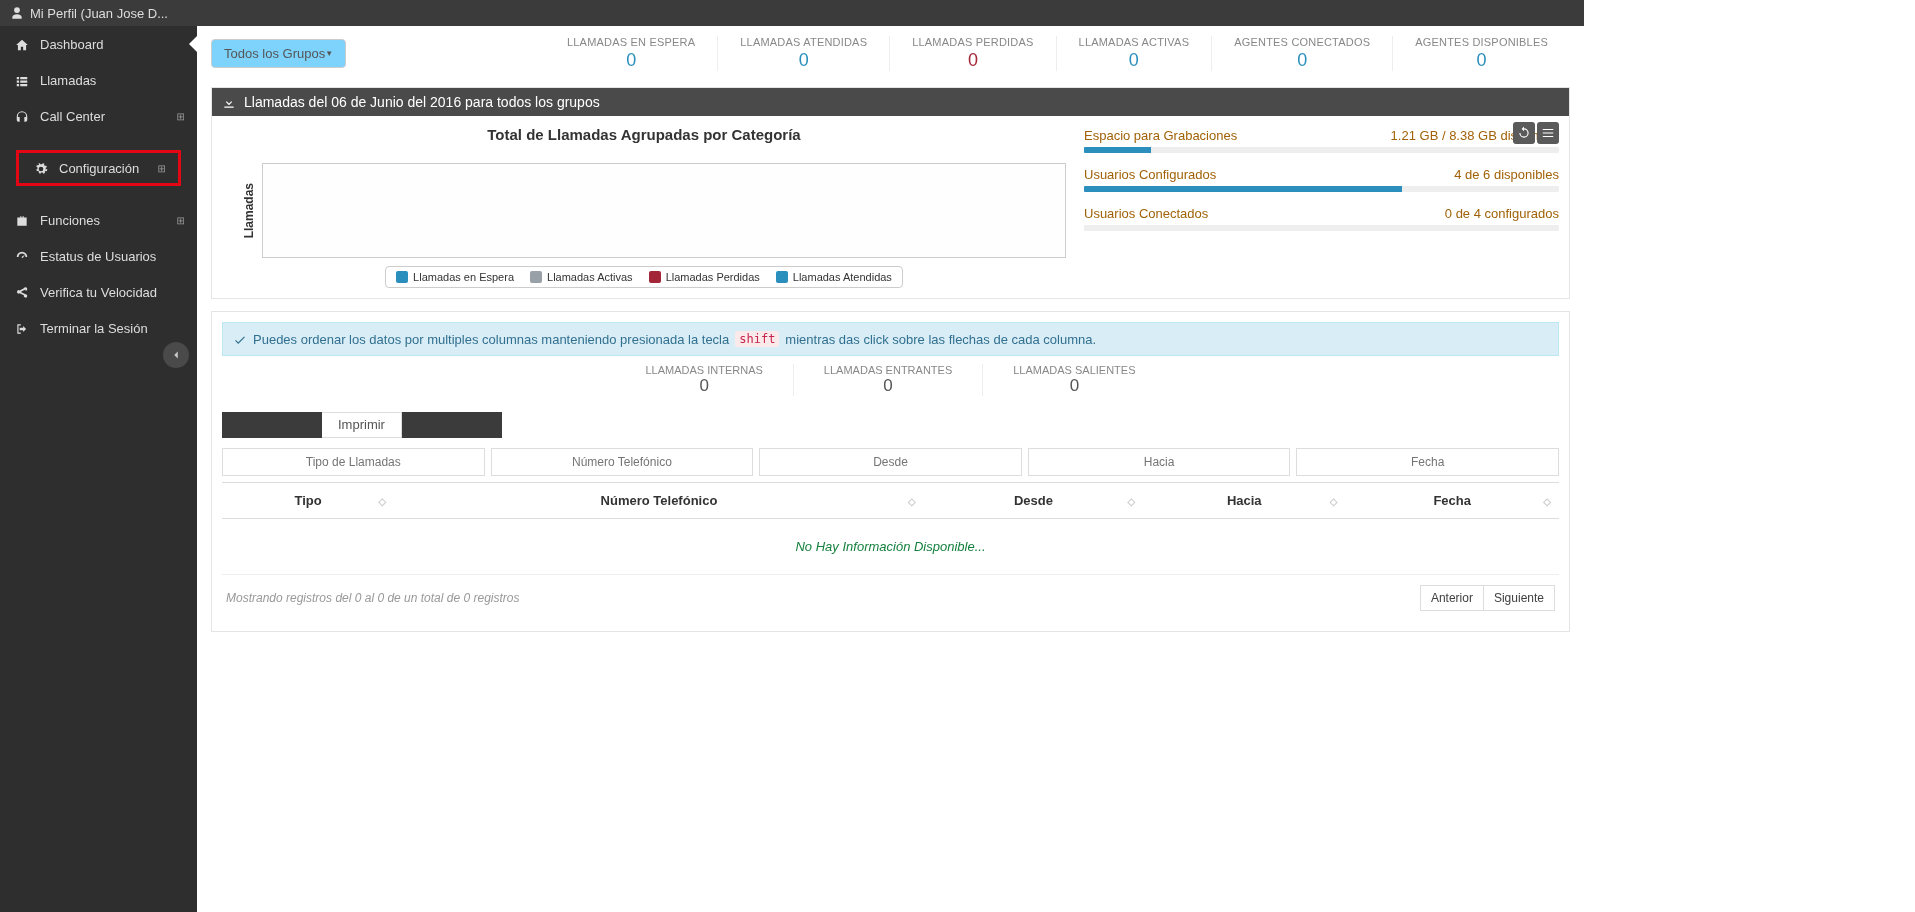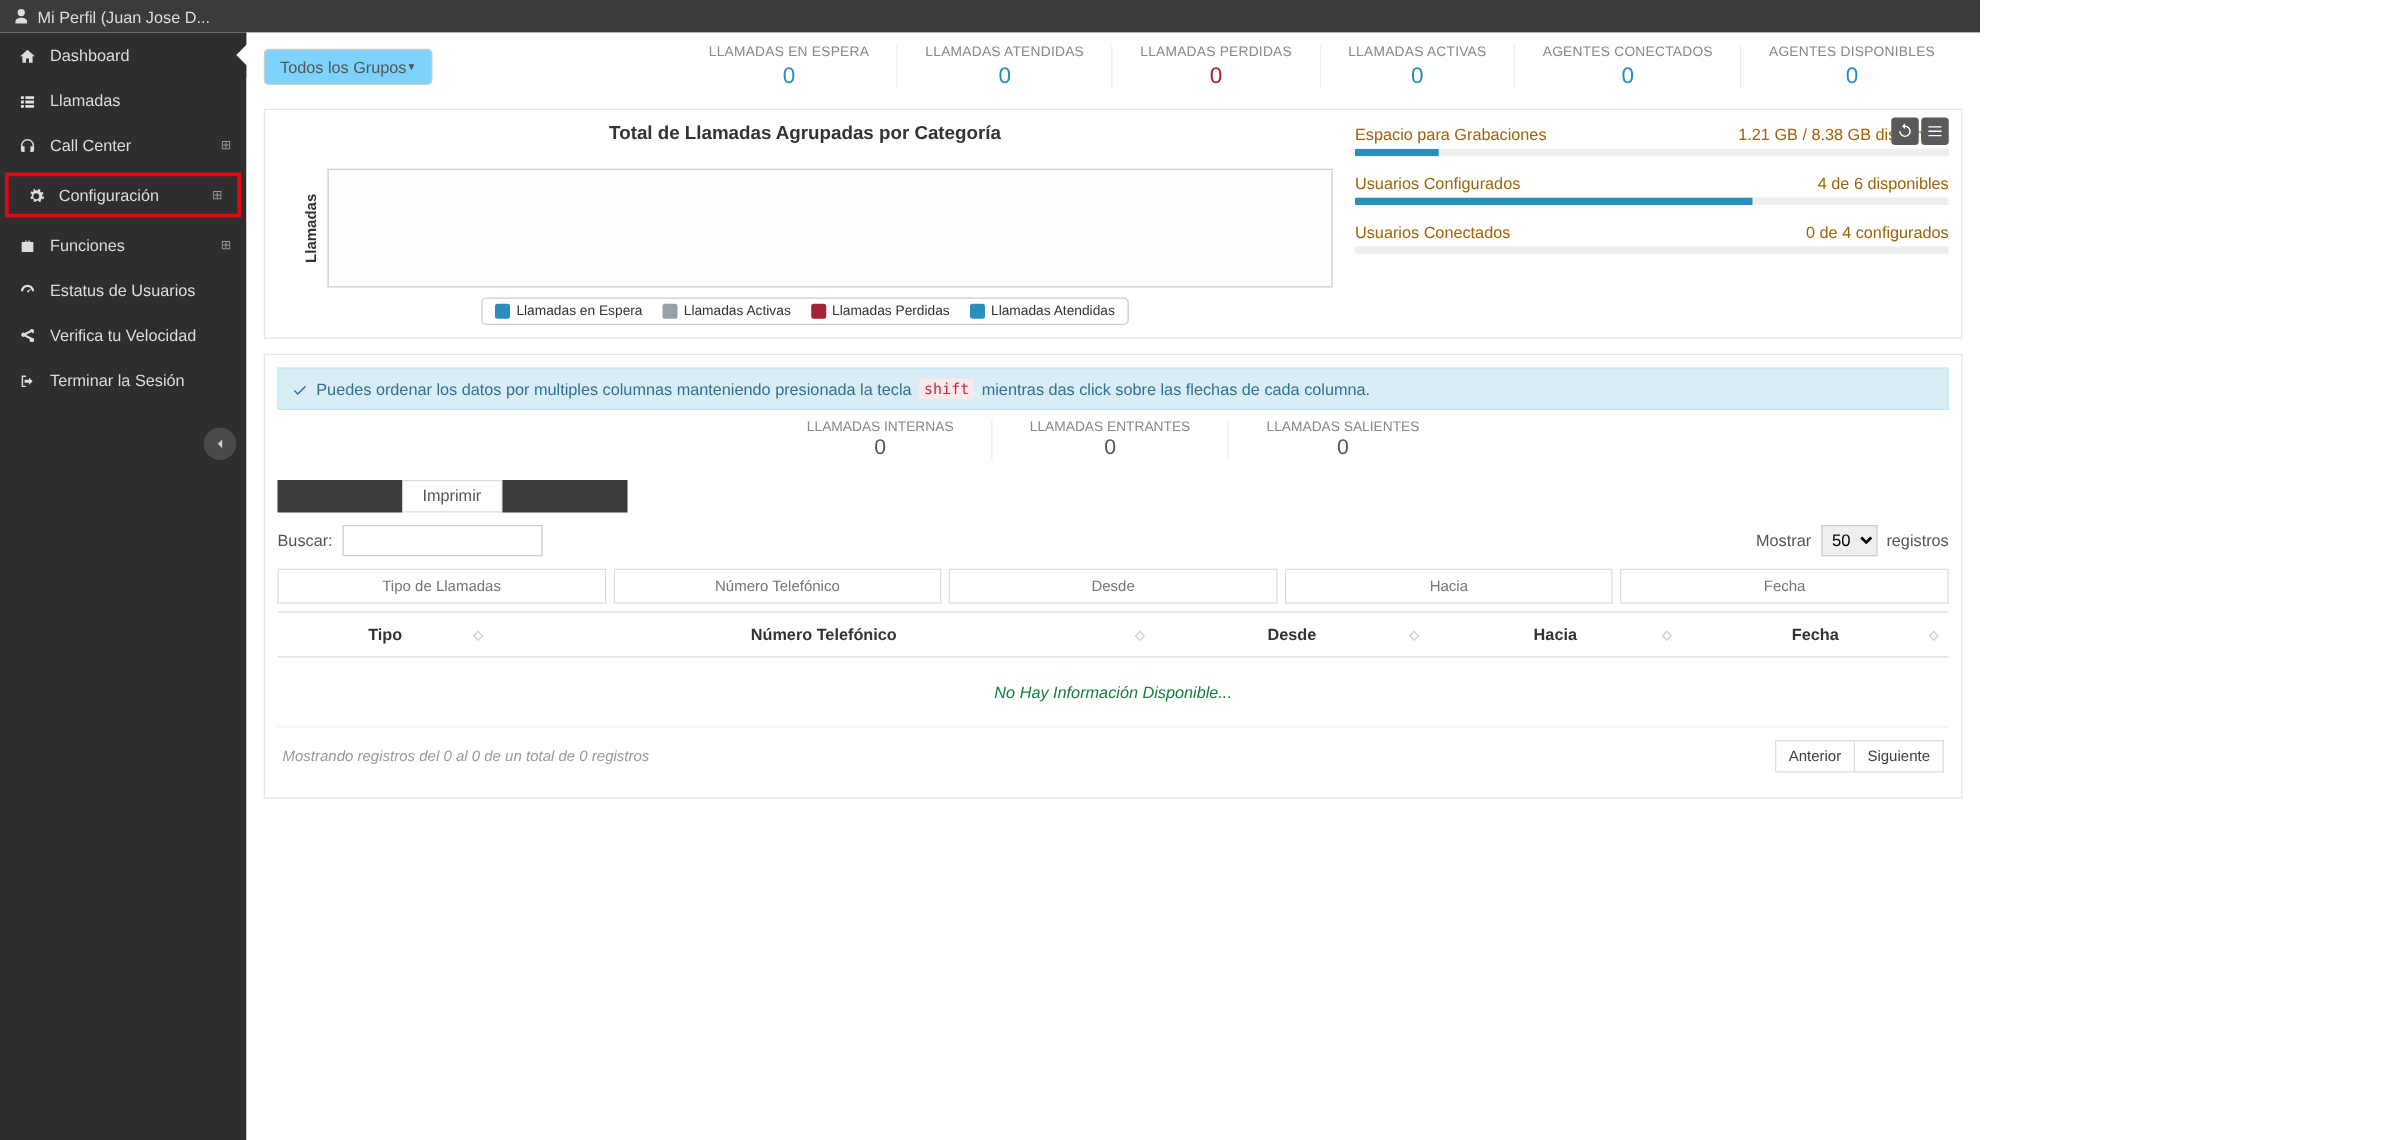--- a/index.html
+++ b/index.html
@@ -8,21 +8,21 @@
 .topbar{height:26px;background:#3b3b3b;color:#ddd;display:flex;align-items:center;padding:0 10px;font-size:13px}
 .topbar .user-icon{margin-right:6px;font-size:12px}
 .layout{display:flex;flex:1;overflow:hidden}
 .sidebar{width:197px;background:#2e2e2e;color:#ccc;position:relative}
 .side-item{display:flex;align-items:center;height:36px;padding:0 12px;color:#ddd;font-size:13px;cursor:pointer;position:relative}
 .side-item .icon{width:20px;text-align:center;margin-right:8px;font-size:14px}
 .side-item .plus{margin-left:auto;font-size:10px;opacity:.6}
 .side-item.active{background:#2e2e2e}
 .side-item.dashboard{position:relative}
 .side-item.dashboard::after{content:"";position:absolute;right:-1px;top:50%;transform:translateY(-50%);border:9px solid transparent;border-right-color:#fff}
-.side-highlight{border:3px solid #e30613;margin:4px}
+.side-highlight{border:3px solid #e30613;margin:16px}
 .side-collapse{position:absolute;right:8px;top:316px;width:26px;height:26px;background:#4a4a4a;border-radius:50%;display:flex;align-items:center;justify-content:center;color:#ccc;cursor:pointer;font-size:14px}
 .main{flex:1;display:flex;flex-direction:column;overflow-y:auto;background:#fff}
 .main-header{display:flex;align-items:center;padding:10px 14px}
 .group-btn{border:1px solid #ccc;border-radius:4px;padding:6px 12px;background:#7dd3fc;font-size:13px;cursor:pointer;display:flex;align-items:center;gap:0}
 .group-btn .caret{font-size:8px}
 .kpis{margin-left:auto;display:flex;align-items:stretch}
 .kpi{text-align:center;padding:0 22px;border-right:1px solid #eee}
 .kpi:last-child{border-right:none}
 .kpi .lbl{font-size:11px;color:#888;letter-spacing:.2px}
 .kpi .val{font-size:18px;font-weight:300;color:#2a8fbd;margin-top:2px}
@@ -174,20 +174,28 @@
               <div class="val">0</div>
             </div>
             <div class="kpi">
               <div class="lbl">AGENTES DISPONIBLES</div>
               <div class="val">0</div>
             </div>
           </div>
       </div>
 
       <div class="panel">
+        <div class="panel-header">
+          <span class="hicon">
+            <svg class="i" viewBox="0 0 24 24">
+                <path d="M12 3v10l-4-4-1.4 1.4L12 16l5.4-5.6L16 9l-4 4V3zM4 18h16v2H4z"></path>
+              </svg>
+          </span>
+          <span>Llamadas del 06 de Junio del 2016 para todos los grupos</span>
+        </div>
         <div class="panel-body">
           <div class="chart-area">
             <div class="chart-col">
               <div class="chart-title">Total de Llamadas Agrupadas por Categoría</div>
               <div class="chart-plot">
                 <div class="ylabel">Llamadas</div>
                 <div class="plot-box"></div>
               </div>
               <div class="legend" id="legend">
                   <div class="legend-item">
@@ -283,33 +291,20 @@
               </div>
             </div>
 
           <div class="btn-row">
             <div class="dark-btn"></div>
             <div class="dark-btn"></div>
             <div class="print-btn">Imprimir</div>
             <div class="dark-btn2"></div>
           </div>
 
-          <div class="tbl-controls">
-            <div>
-              <span>Buscar:</span>
-              <input type="text" style="">
-            </div>
-            <div>
-              <span>Mostrar</span>
-              <select>
-                <option>50</option>
-              </select>
-              <span>registros</span>
-            </div>
-          </div>
 
           <div class="filter-row" id="filterrow">
               <input type="text" placeholder="Tipo de Llamadas" style="">
               <input type="text" placeholder="Número Telefónico" style="">
               <input type="text" placeholder="Desde" style="">
               <input type="text" placeholder="Hacia" style="">
               <input type="text" placeholder="Fecha" style="">
             </div>
 
           <table class="tbl">

